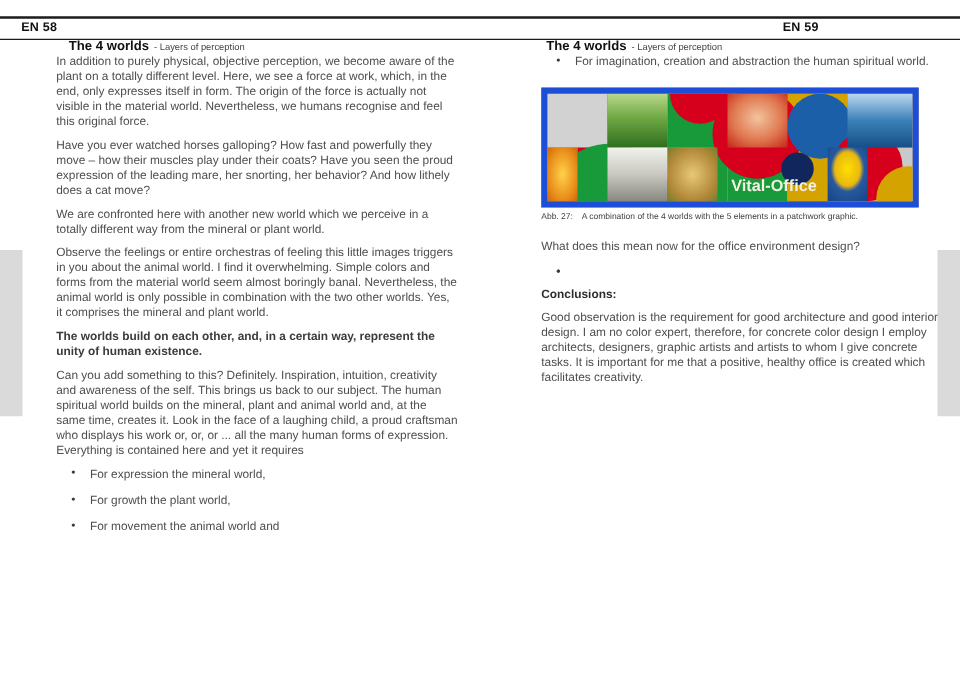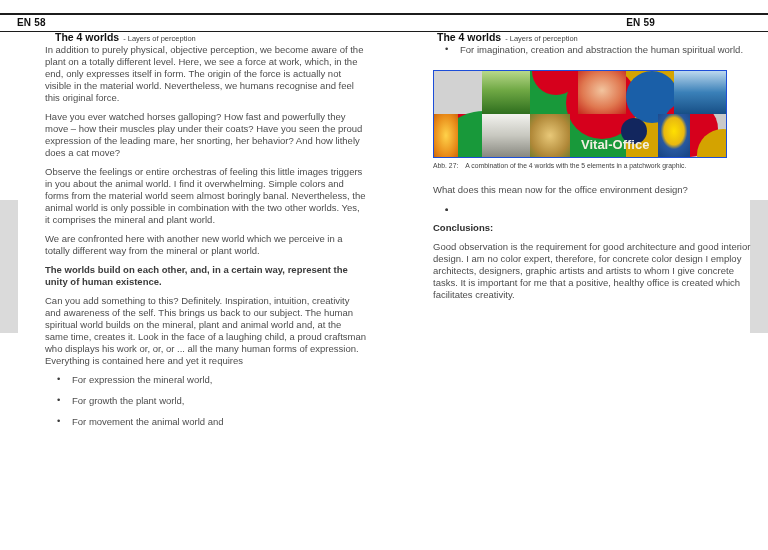--- a/index.html
+++ b/index.html
@@ -31,21 +31,21 @@
   .col-right{left:433px;}
   .col p{margin:0 0 7px 0;}
   .bold-heading{font-weight:bold;color:#3b3b3b;}
   ul.blist{margin:0;padding:0;list-style:none;}
   ul.blist li{position:relative;padding-left:27px;margin:0 0 9px 0;}
   ul.blist .marker{position:absolute;left:12px;top:-1px;color:#3b3b3b;}
   .q-para{margin-top:14px !important;}
   .blist-right{margin-top:4px !important;}
   
   .figure-wrap{margin:14px 0 0 0;}
-  .figure-frame{width:292px;height:86px;border:1px solid #1d4ed8;background:#fdba74;line-height:0;}
+  .figure-frame{width:292px;height:86px;border:5px solid #1d4ed8;background:#fdba74;line-height:0;}
   .figure-frame svg{display:block;}
   .figure-caption{font-size:6.8px;color:#3f3f3f;line-height:9px;margin-top:3px;}
   .figure-caption .cap-label{margin-right:7px;}
   
   .conclusions-heading{font-weight:bold;color:#2e2e2e;margin:26px 0 7px 0 !important;}
 </style>
 </head>
 <body>
 
 <div class="rule-top"></div>
@@ -57,22 +57,22 @@
   <span class="hdr-title hdr-title-right"><b>The 4 worlds</b><span class="hdr-sub">- Layers of perception</span></span>
   <span class="hdr-pagelabel hdr-right-label">EN 59</span>
 </div>
 
 <div class="tab tab-left"></div>
 <div class="tab tab-right"></div>
 
 <div class="col col-left">
   <p>In addition to purely physical, objective perception, we become aware of the plant on a totally different level. Here, we see a force at work, which, in the end, only expresses itself in form. The origin of the force is actually not visible in the material world. Nevertheless, we humans recognise and feel this original force.</p>
   <p>Have you ever watched horses galloping? How fast and powerfully they move – how their muscles play under their coats? Have you seen the proud expression of the leading mare, her snorting, her behavior? And how lithely does a cat move?</p>
+  <p>We are confronted here with another new world which we perceive in a totally different way from the mineral or plant world.</p>
   <p>Observe the feelings or entire orchestras of feeling this little images triggers in you about the animal world. I find it overwhelming. Simple colors and forms from the material world seem almost boringly banal. Nevertheless, the animal world is only possible in combination with the two other worlds. Yes, it comprises the mineral and plant world.</p>
-  <p>We are confronted here with another new world which we perceive in a totally different way from the mineral or plant world.</p>
   <p class="bold-heading">The worlds build on each other, and, in a certain way, represent the unity of human existence.</p>
   <p>Can you add something to this? Definitely. Inspiration, intuition, creativity and awareness of the self. This brings us back to our subject. The human spiritual world builds on the mineral, plant and animal world and, at the same time, creates it. Look in the face of a laughing child, a proud craftsman who displays his work or, or, or ... all the many human forms of expression. Everything is contained here and yet it requires</p>
   <ul class="blist">
     <li><span class="marker">•</span><span>For expression the mineral world,</span></li>
     <li><span class="marker">•</span><span>For growth the plant world,</span></li>
     <li><span class="marker">•</span><span>For movement the animal world and</span></li>
   </ul>
 </div>
 
 <div class="col col-right">

